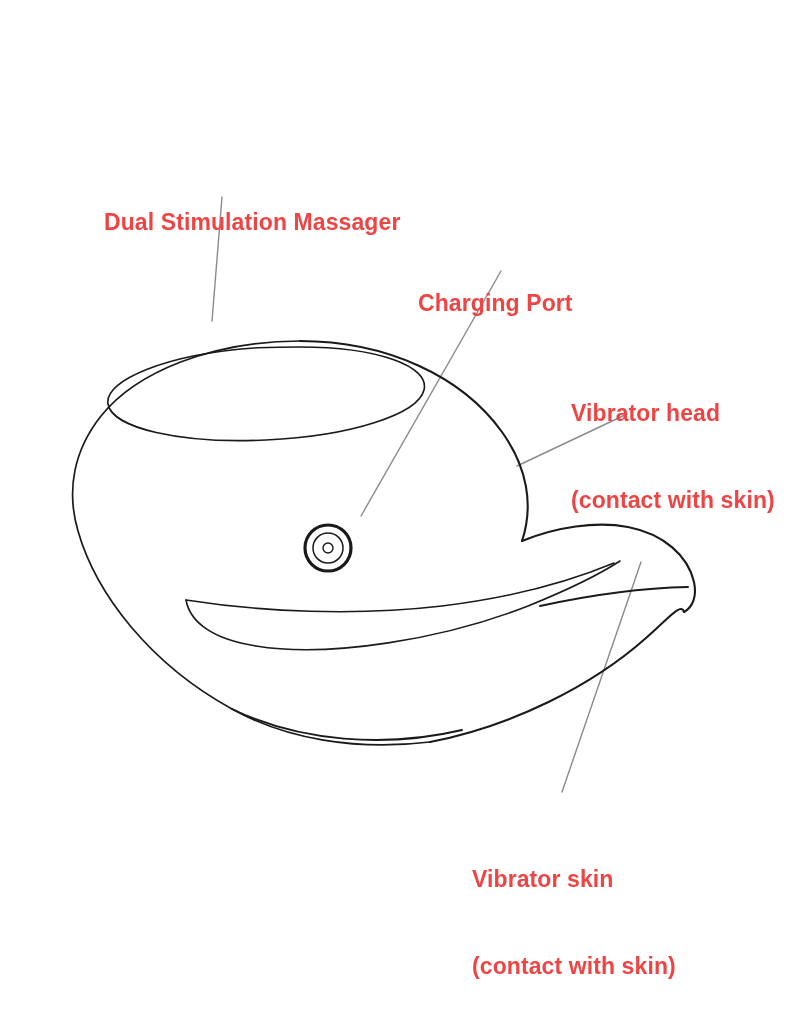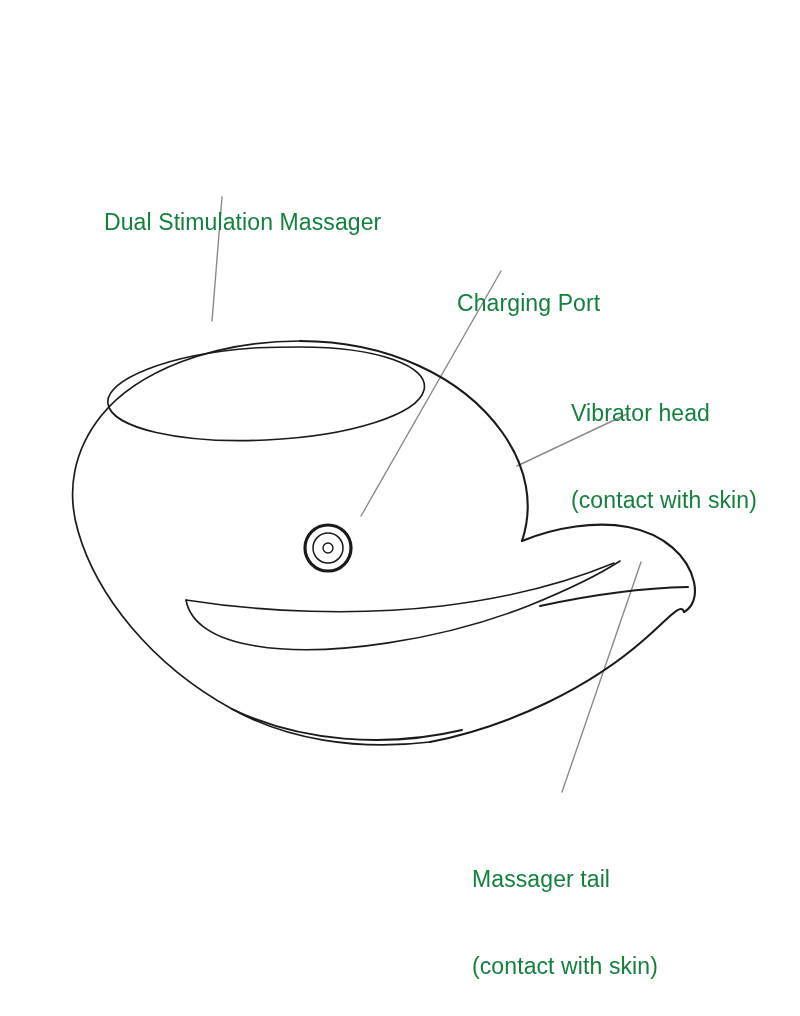--- a/index.html
+++ b/index.html
@@ -18,31 +18,31 @@
   #diagram-svg {
     position: absolute;
     left: 0;
     top: 0;
     width: 800px;
     height: 1016px;
     display: block;
   }
   .label {
     position: absolute;
-    color: #15803d;
+    color: #ef4444;
     font-family: "Liberation Sans", sans-serif;
     font-size: 23px;
     line-height: 29px;
     letter-spacing: 0.1px;
     white-space: pre;
-    font-weight: 400;
+    font-weight: 700;
   }
   .label .line { display: block; }
   #label-massager { left: 104px; top: 150px; }
-  #label-charging { left: 457px; top: 231px; }
+  #label-charging { left: 418px; top: 231px; }
   #label-head     { left: 543px; top: 341px; margin-left: 28px; }
   #label-tail     { left: 472px; top: 807px; }
 </style>
 </head>
 <body>
 
 <div id="page">
 
   <svg id="diagram-svg" viewBox="0 0 800 1016" xmlns="http://www.w3.org/2000/svg">
 
@@ -105,17 +105,17 @@
   <div class="label" id="label-charging">
     <span class="line">Charging Port</span>
   </div>
 
   <div class="label" id="label-head">
     <span class="line">Vibrator head</span>
     <span class="line">(contact with skin)</span>
   </div>
 
   <div class="label" id="label-tail">
-    <span class="line">Massager tail</span>
+    <span class="line">Vibrator skin</span>
     <span class="line">(contact with skin)</span>
   </div>
 
 </div>
 
 </body></html>

